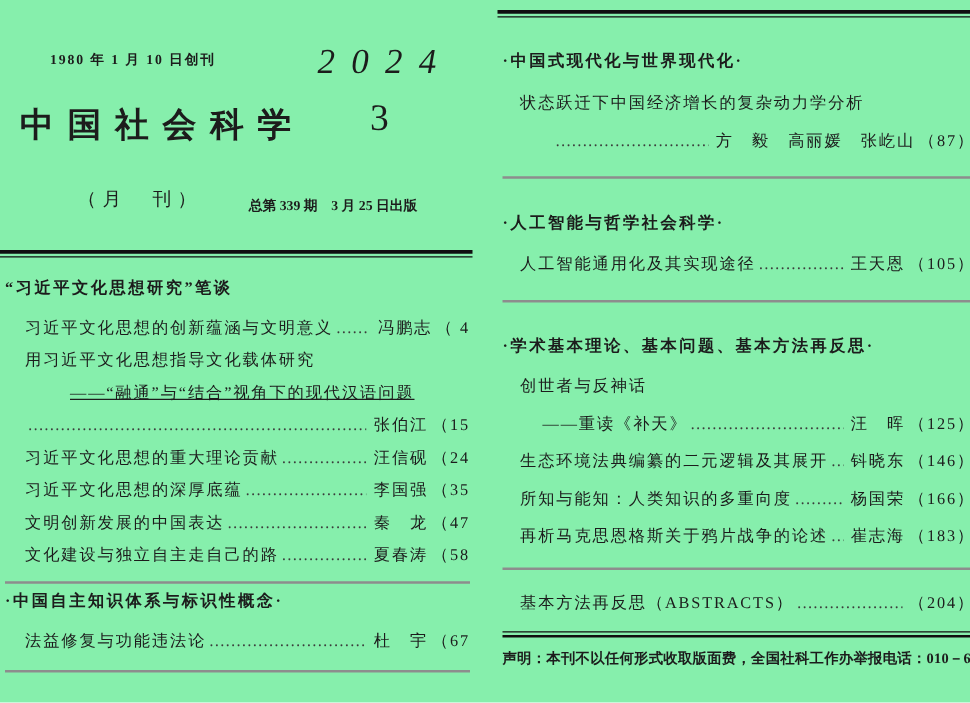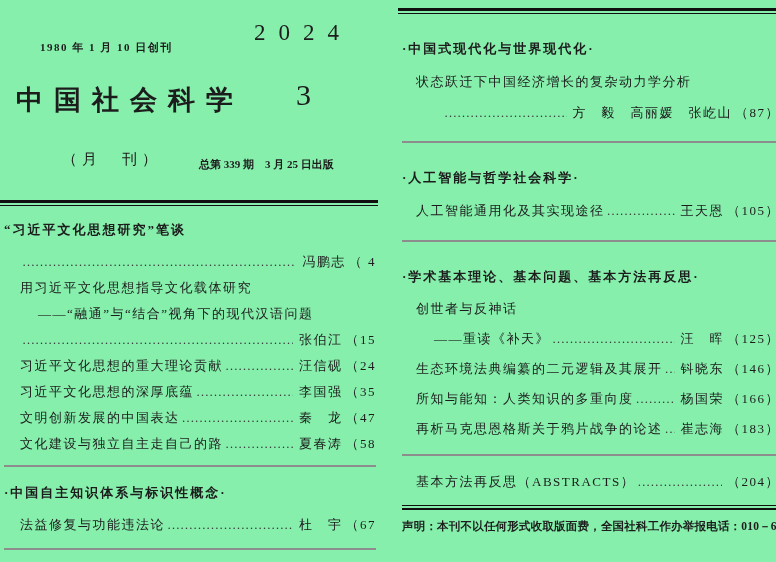--- a/index.html
+++ b/index.html
@@ -8,21 +8,21 @@
     font-family:"Liberation Serif","DejaVu Serif",serif; color:#1c1c1c;
     overflow:hidden;
   }
   .page { position:absolute; top:0; box-sizing:border-box; }
   .page-left  { left:0;   width:378px; }
   .page-right { left:398px; width:386px; }
 
   
   .masthead { position:relative; height:200px; }
   .founded  { position:absolute; left:40px;  top:40px;  font-size:11px; font-weight:bold; letter-spacing:1.5px; white-space:nowrap; }
-  .year     { position:absolute; left:254px; top:20px;  font-size:23px; letter-spacing:13px; white-space:nowrap; }
+  .year     { position:absolute; left:254px; top:34px;  font-size:28px; letter-spacing:13px; white-space:nowrap;font-style:italic; }
   .jtitle   { position:absolute; left:16px;  top:82px;  font-size:27px; font-weight:bold; letter-spacing:11px; white-space:nowrap; }
   .issue-no { position:absolute; left:296px; top:78px;  font-size:30px; }
   .freq     { position:absolute; left:62px;  top:150px; font-size:15px; letter-spacing:5px; white-space:nowrap; }
   .iinfo    { position:absolute; left:199px; top:157px; font-size:11px; font-weight:bold; white-space:nowrap; }
 
   
   .rule-double { height:2px; border-top:3px solid #101010; border-bottom:1px solid #101010; }
   .rule-single { height:2px; background:#8d8d8d; }
   .rule-double-b { height:2px; border-top:1px solid #101010; border-bottom:2px solid #101010; }
 
@@ -32,23 +32,23 @@
   .entry { display:flex; align-items:baseline; font-size:13px; letter-spacing:1.5px; line-height:17px; }
   .entry .t, .entry .a, .entry .p { white-space:nowrap; }
   .entry .a { margin-left:4px; }
   .entry .p { margin-left:3px; }
   .leader { flex:1 1 auto; min-width:10px; overflow:hidden; white-space:nowrap; color:#3a3a3a; letter-spacing:0; margin:0 2px; }
 
   
   .page-left .sec1 { padding-top:14px; }
   .page-left .sec-header { margin-bottom:13px; }
   .page-left .entry { margin:9px 0 0 16px; }
-  .page-left .entry.sub { margin-left:34px; }
+  .page-left .entry.sub { margin-left:52px;text-decoration:underline; }
   .page-left .rule-mid { margin-top:13px; }
-  .page-left .sec2 { padding-top:16px; }
+  .page-left .sec2 { padding-top:4px; }
   .page-left .rule-bottom { margin-top:15px; }
 
   
   .page-right .rule-top { margin-top:8px; }
   .page-right .toc { padding:0 4px 0 4px; }
   .page-right .sec-header { margin-top:25px; }
   .page-right .entry { margin:14px 0 0 14px; }
   .page-right .entry.sub { margin-left:32px;font-family:Liberation Serif, serif; }
   .page-right .entry.leader-row { margin-left:40px; }
   .page-right .s1-rule { margin-top:20px; }
@@ -75,20 +75,21 @@
       <div class="iinfo">总第 339 期　3 月 25 日出版</div>
     </div>
 
     <div class="rule-double"></div>
 
     <div class="toc">
       <div class="sec1">
         <div class="sec-header">“习近平文化思想研究”笔谈</div>
 
         <div class="entry">
+          <span class="t">习近平文化思想的创新蕴涵与文明意义</span>
           <span class="leader">………………………………………………………………………………………………………………………………………………………………</span>
           <span class="a">冯鹏志</span>
           <span class="p">（ 4</span>
         </div>
 
         <div class="entry">
           <span class="t">用习近平文化思想指导文化载体研究</span>
         </div>
         <div class="entry sub">
           <span class="t">——“融通”与“结合”视角下的现代汉语问题</span>

